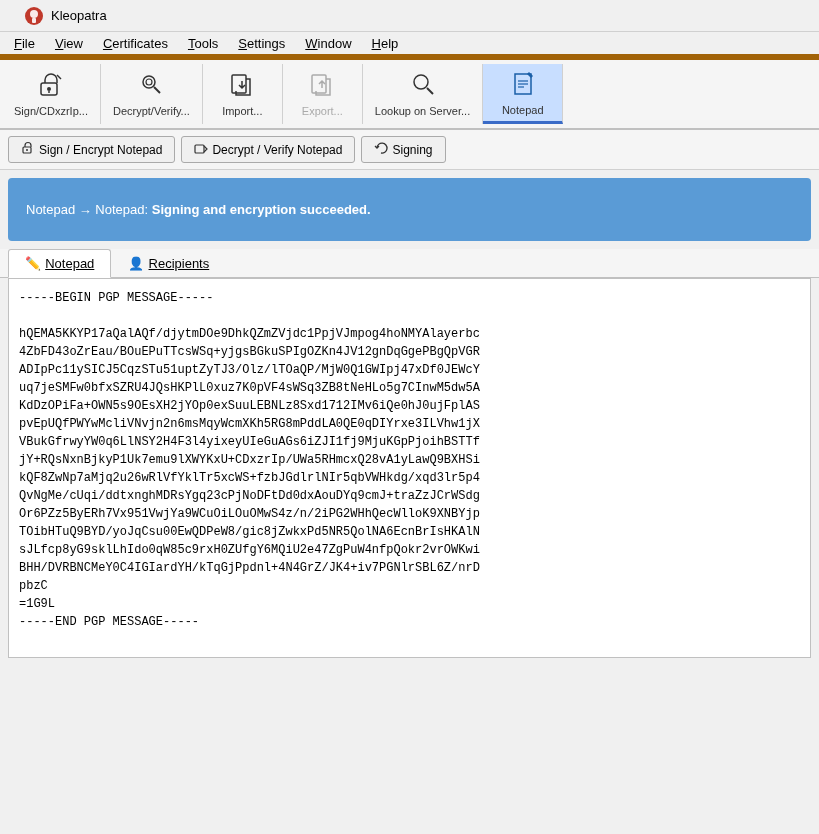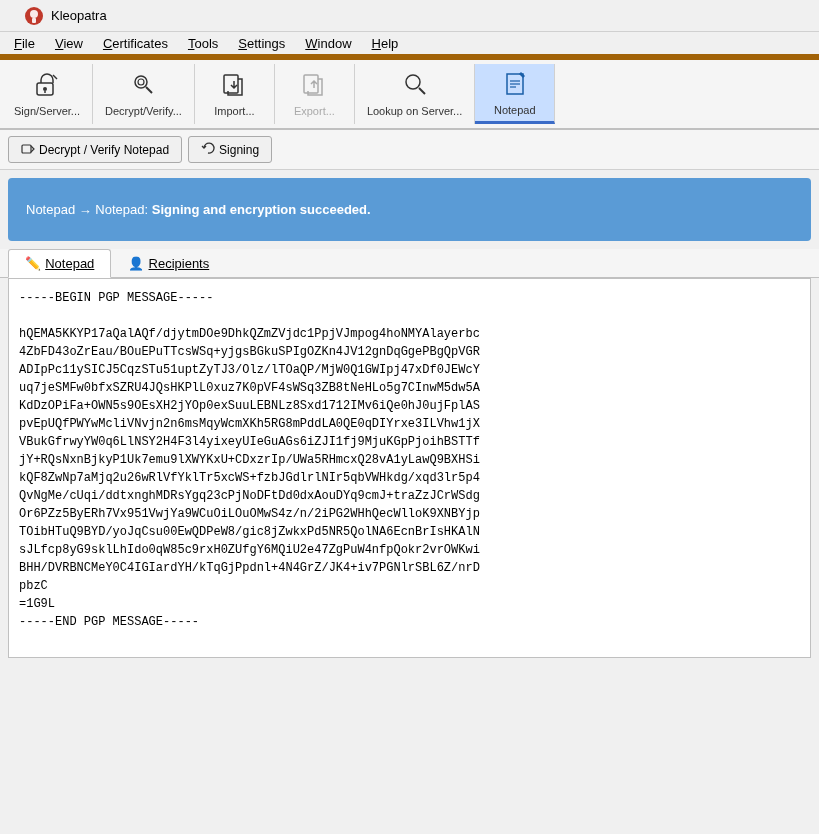--- a/index.html
+++ b/index.html
@@ -193,21 +193,21 @@
   <button class="toolbar-btn">
     <span class="toolbar-icon">
       <svg width="28" height="28" viewBox="0 0 28 28">
         <rect x="4" y="12" width="16" height="12" rx="2" fill="none" stroke="#333" stroke-width="1.5"></rect>
         <path d="M8 12V9a6 6 0 0112 0v3" fill="none" stroke="#333" stroke-width="1.5"></path>
         <circle cx="12" cy="18" r="2" fill="#333"></circle>
         <line x1="12" y1="20" x2="12" y2="22" stroke="#333" stroke-width="1.5"></line>
         <path d="M20 4 l4 4" stroke="#333" stroke-width="1.5"></path>
       </svg>
     </span>
-    <span class="toolbar-label">Sign/Server...</span>
+    <span class="toolbar-label">Sign/CDxzrIp...</span>
   </button>
 
   <button class="toolbar-btn">
     <span class="toolbar-icon">
       <svg width="28" height="28" viewBox="0 0 28 28">
         <circle cx="12" cy="11" r="6" fill="none" stroke="#333" stroke-width="1.5"></circle>
         <line x1="17" y1="16" x2="23" y2="22" stroke="#333" stroke-width="2"></line>
         <circle cx="12" cy="11" r="3" fill="none" stroke="#333" stroke-width="1.2"></circle>
       </svg>
     </span>
@@ -255,20 +255,30 @@
         <line x1="9" y1="11" x2="19" y2="11" stroke="#1a5fa8" stroke-width="1.2"></line>
         <line x1="9" y1="14" x2="19" y2="14" stroke="#1a5fa8" stroke-width="1.2"></line>
         <line x1="9" y1="17" x2="15" y2="17" stroke="#1a5fa8" stroke-width="1.2"></line>
       </svg>
     </span>
     <span class="toolbar-label">Notepad</span>
   </button>
 </div>
 
 <div id="action-bar">
+  <button class="action-btn">
+    <span class="btn-icon">
+      <svg width="14" height="14" viewBox="0 0 14 14">
+        <rect x="2" y="6" width="8" height="6" rx="1" fill="none" stroke="#333" stroke-width="1.2"></rect>
+        <path d="M4 6V4.5a3 3 0 016 0V6" fill="none" stroke="#333" stroke-width="1.2"></path>
+        <circle cx="6" cy="9" r="1" fill="#333"></circle>
+      </svg>
+    </span>
+    <span>Sign / Encrypt Notepad</span>
+  </button>
 
   <button class="action-btn">
     <span class="btn-icon">
       <svg width="14" height="14" viewBox="0 0 14 14">
         <rect x="1" y="4" width="9" height="8" rx="1" fill="none" stroke="#333" stroke-width="1.2"></rect>
         <path d="M10 5l3 3-3 3" fill="none" stroke="#333" stroke-width="1.2"></path>
       </svg>
     </span>
     <span>Decrypt / Verify Notepad</span>
   </button>

